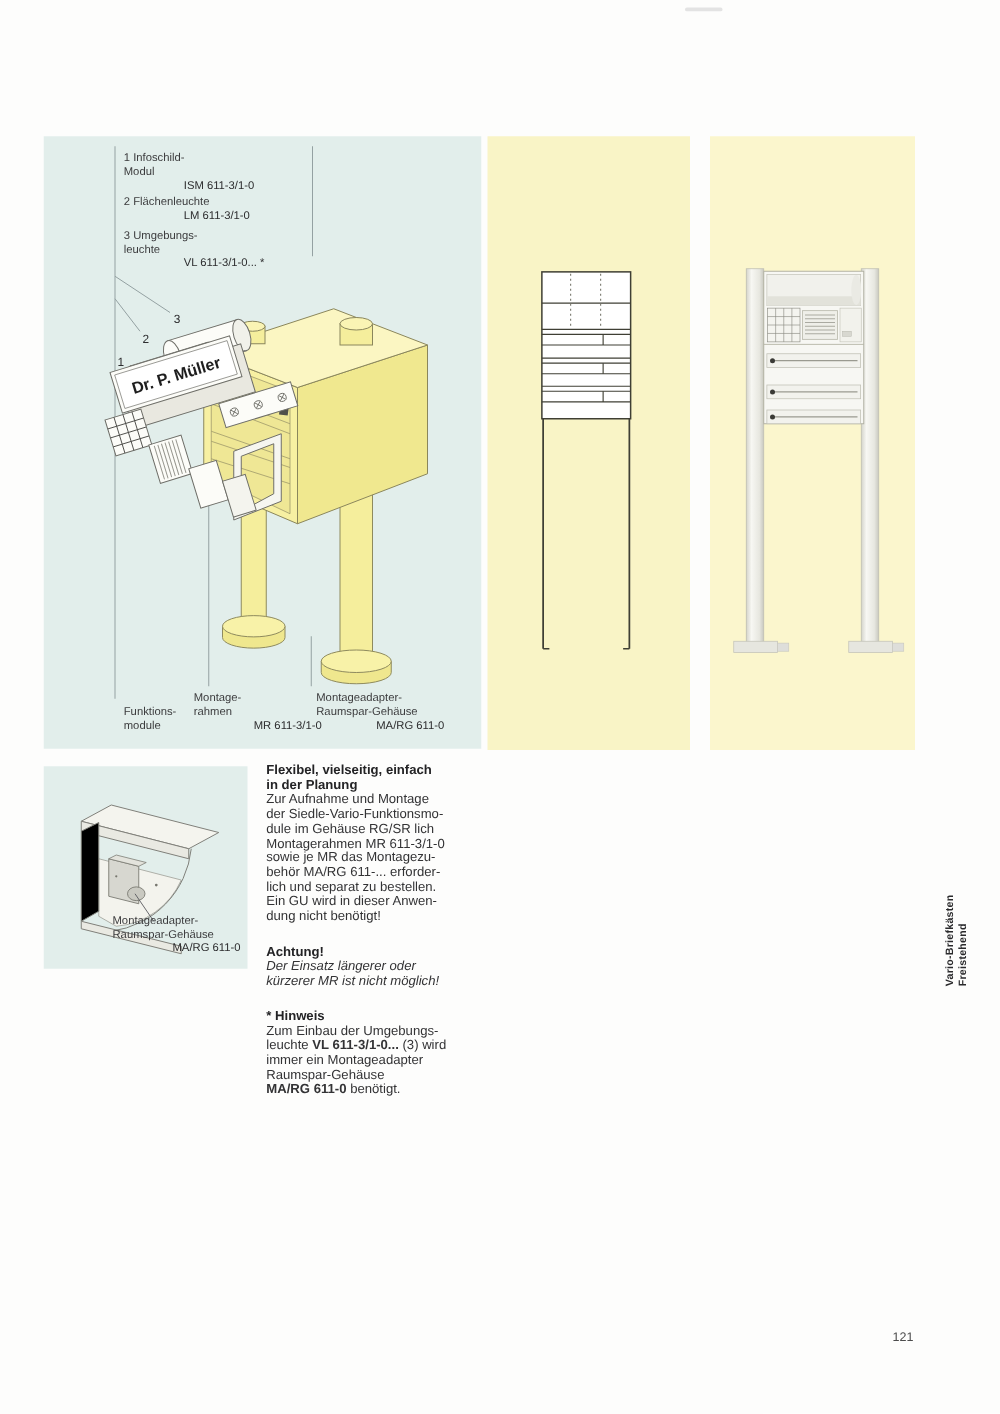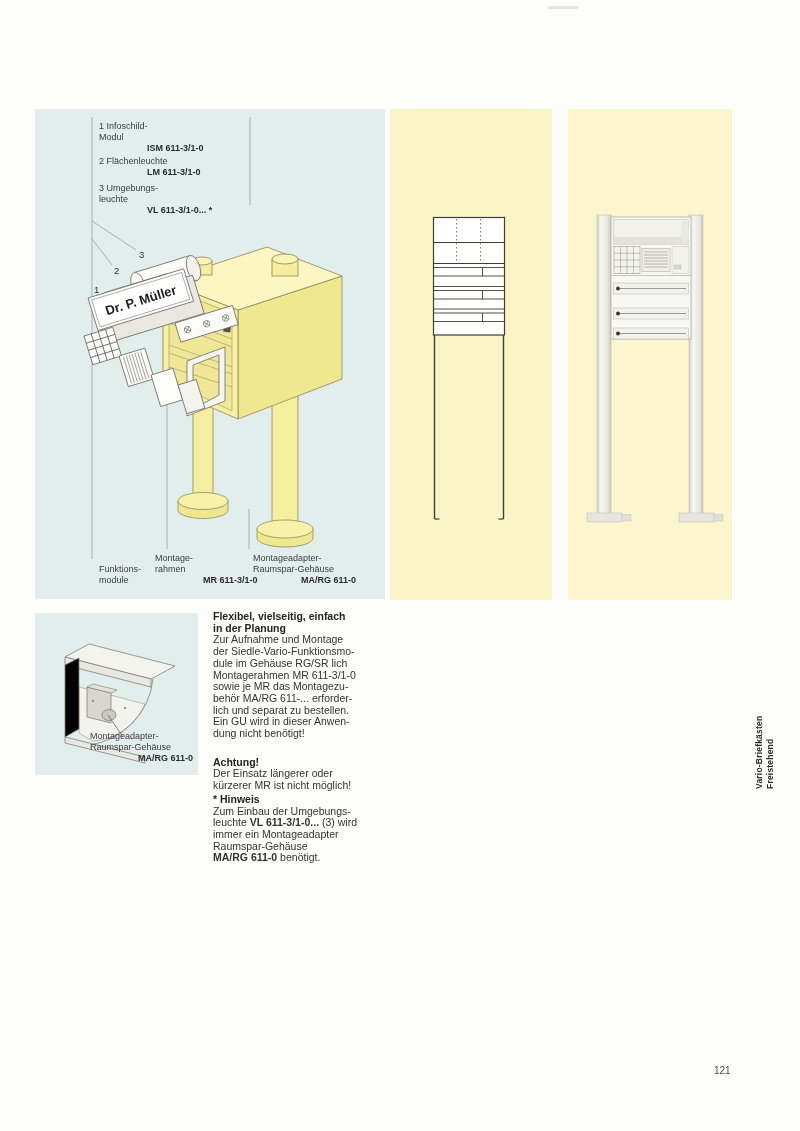--- a/index.html
+++ b/index.html
@@ -3,26 +3,26 @@
 <meta charset="utf-8">
 <style>
   html,body{margin:0;padding:0;background:#ffffff;}
   .page{position:relative;width:800px;height:1131px;background:#fdfdfc;overflow:hidden;
         font-family:"Liberation Sans",sans-serif;color:#3a3a3c;}
   .panel{position:absolute;}
   .panel-blue{background:#e2eeeb;}
   .panel-yellow{background:#f9f4c6;}
   .panel-yellow2{background:#fbf6cd;}
   .lbl{position:absolute;font-size:9px;line-height:11px;color:#3b3b3d;}
-  .lbl .code{font-weight:bold;color:#2c2c2e;padding-left:48px;}
+  .lbl .code{font-weight:normal;color:#2c2c2e;padding-left:48px;}
   .body-col{position:absolute;left:213px;top:611px;width:172px;font-size:10.5px;
             line-height:11.7px;color:#333335;}
   .body-col .h{font-weight:bold;color:#232325;}
   .para1{margin-bottom:17px;}
-  .para2{margin-bottom:2px;}
+  .para2{margin-bottom:16px;font-style:italic;}
   .side-tab{position:absolute;left:754px;top:684px;height:105px;writing-mode:vertical-rl;
             transform:rotate(180deg);font-size:8.5px;font-weight:bold;line-height:11px;
             color:#2a2a2c;letter-spacing:.2px;}
   .pagenum{position:absolute;left:714px;top:1065px;font-size:10px;color:#4c4c4c;}
   .print-mark{position:absolute;left:548px;top:6px;width:30px;height:3px;background:#e3e3e3;
               border-radius:2px;}
   svg{position:absolute;left:0;top:0;}
   svg text{font-family:"Liberation Sans",sans-serif;}
 </style>
 </head>

